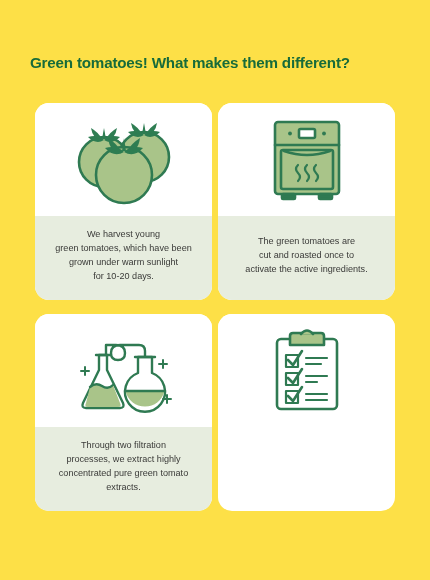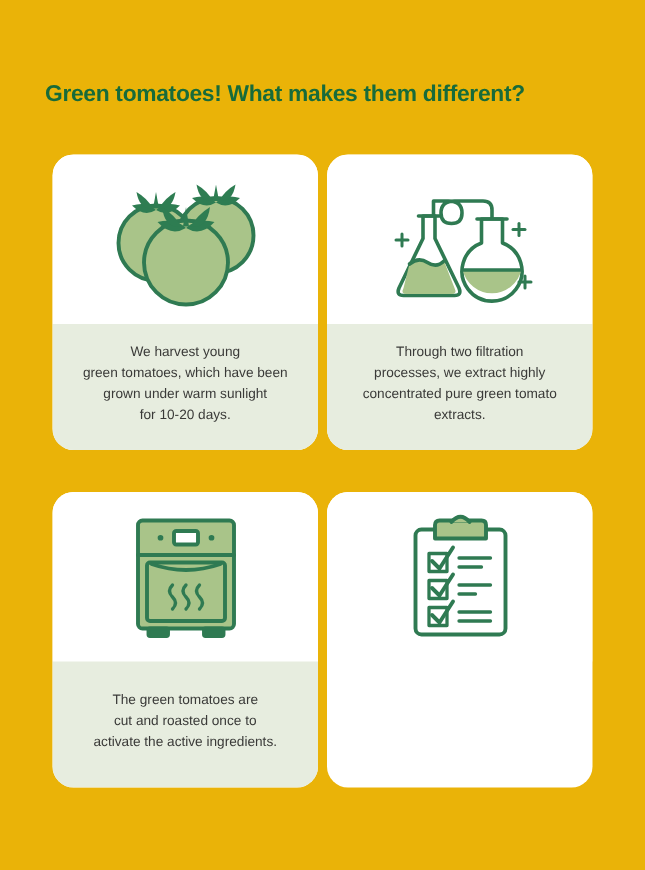--- a/index.html
+++ b/index.html
@@ -10,40 +10,40 @@
     width: 430px;
     height: 580px;
     background: #f4f4f2;
     font-family: "Liberation Sans", sans-serif;
     overflow: hidden;
   }
   .page {
     position: relative;
     width: 430px;
     height: 580px;
-    background: #eab308;
+    background: #fde047;
   }
   .page-title {
     position: absolute;
     left: 30px;
     top: 54px;
     font-size: 15.2px;
     font-weight: bold;
     color: #176b3a;
     letter-spacing: -0.2px;
     white-space: nowrap;
   }
   .grid {
     position: absolute;
     left: 35px;
     top: 103px;
     width: 360px;
     display: flex;
     flex-wrap: wrap;
-    gap: 28px 6px;
+    gap: 14px 6px;
   }
   .card {
     width: 177px;
     height: 197px;
     border-radius: 14px;
     overflow: hidden;
     background: #ffffff;
     display: flex;
     flex-direction: column;
   }
@@ -116,20 +116,56 @@
               <path d="M71 26 q-8,5 -13,13 q11,2 13,-13 Z"></path>
             </g>
           </svg>
         </span>
       </div>
       <div class="card-caption">
         <div class="caption-text">We harvest young
 green tomatoes,  which have been
 grown under  warm sunlight
 for 10-20 days.</div>
+      </div>
+    </div>
+
+    <div class="card">
+      <div class="card-art">
+        <span>
+          <svg width="100" height="96" viewBox="0 0 100 96">
+            <g stroke="#2f7a52" stroke-width="2.6" fill="#a9c489" stroke-linecap="round" stroke-linejoin="round">
+
+              <rect x="18" y="10" width="64" height="72" rx="3"></rect>
+
+              <line x1="18" y1="33" x2="82" y2="33"></line>
+
+              <rect x="42" y="17" width="16" height="9" rx="1.5" fill="#ffffff"></rect>
+
+              <circle cx="33" cy="21.5" r="1.9" fill="#2f7a52" stroke="none"></circle>
+              <circle cx="67" cy="21.5" r="1.9" fill="#2f7a52" stroke="none"></circle>
+
+              <rect x="24" y="38" width="52" height="39" rx="2" fill="none"></rect>
+
+              <path d="M27 39 q23,8 46,0" fill="none"></path>
+
+              <path d="M41 53 q-4,4 0,8 q4,4 0,8" fill="none" stroke-width="2.2"></path>
+              <path d="M50 53 q-4,4 0,8 q4,4 0,8" fill="none" stroke-width="2.2"></path>
+              <path d="M59 53 q-4,4 0,8 q4,4 0,8" fill="none" stroke-width="2.2"></path>
+
+              <rect x="25" y="82" width="13" height="5" rx="1" fill="#2f7a52"></rect>
+              <rect x="62" y="82" width="13" height="5" rx="1" fill="#2f7a52"></rect>
+            </g>
+          </svg>
+        </span>
+      </div>
+      <div class="card-caption">
+        <div class="caption-text">The green tomatoes are
+cut and roasted once to
+activate the active ingredients.</div>
       </div>
     </div>
 
     <div class="card">
       <div class="card-art">
         <span>
           <svg width="112" height="96" viewBox="0 0 112 96">
             <g stroke="#2f7a52" stroke-width="2.4" fill="none" stroke-linecap="round" stroke-linejoin="round">
 
               <path d="M38 32 L38 22 L48 22 q9,0 9,8 q0,7 -7,7 q-7,0 -7,-7 q0,-8 9,-8 L71 22 q6,0 6,6 L77 40"></path>
@@ -163,56 +199,20 @@
 processes, we extract highly
 concentrated pure green tomato
 extracts.</div>
       </div>
     </div>
 
     <div class="card">
       <div class="card-art">
         <span>
           <svg width="100" height="96" viewBox="0 0 100 96">
-            <g stroke="#2f7a52" stroke-width="2.6" fill="#a9c489" stroke-linecap="round" stroke-linejoin="round">
-
-              <rect x="18" y="10" width="64" height="72" rx="3"></rect>
-
-              <line x1="18" y1="33" x2="82" y2="33"></line>
-
-              <rect x="42" y="17" width="16" height="9" rx="1.5" fill="#ffffff"></rect>
-
-              <circle cx="33" cy="21.5" r="1.9" fill="#2f7a52" stroke="none"></circle>
-              <circle cx="67" cy="21.5" r="1.9" fill="#2f7a52" stroke="none"></circle>
-
-              <rect x="24" y="38" width="52" height="39" rx="2" fill="none"></rect>
-
-              <path d="M27 39 q23,8 46,0" fill="none"></path>
-
-              <path d="M41 53 q-4,4 0,8 q4,4 0,8" fill="none" stroke-width="2.2"></path>
-              <path d="M50 53 q-4,4 0,8 q4,4 0,8" fill="none" stroke-width="2.2"></path>
-              <path d="M59 53 q-4,4 0,8 q4,4 0,8" fill="none" stroke-width="2.2"></path>
-
-              <rect x="25" y="82" width="13" height="5" rx="1" fill="#2f7a52"></rect>
-              <rect x="62" y="82" width="13" height="5" rx="1" fill="#2f7a52"></rect>
-            </g>
-          </svg>
-        </span>
-      </div>
-      <div class="card-caption">
-        <div class="caption-text">The green tomatoes are
-cut and roasted once to
-activate the active ingredients.</div>
-      </div>
-    </div>
-
-    <div class="card">
-      <div class="card-art">
-        <span>
-          <svg width="100" height="96" viewBox="0 0 100 96">
             <g stroke="#2f7a52" stroke-width="2.6" stroke-linecap="round" stroke-linejoin="round">
 
               <rect x="20" y="16" width="60" height="70" rx="4" fill="#ffffff"></rect>
 
               <path d="M36 10 L64 10 q3,0 3,3 L67 22 L33 22 L33 13 q0,-3 3,-3 Z" fill="#a9c489"></path>
               <path d="M44 11 q6,-7 12,0" fill="#a9c489"></path>
 
               <rect x="29" y="32" width="12" height="12" fill="none" stroke-width="2.2"></rect>
               <path d="M31 37 L36 42 L45 28" fill="none" stroke-width="2.6"></path>
               <line x1="49" y1="35" x2="70" y2="35" stroke-width="2.2"></line>

